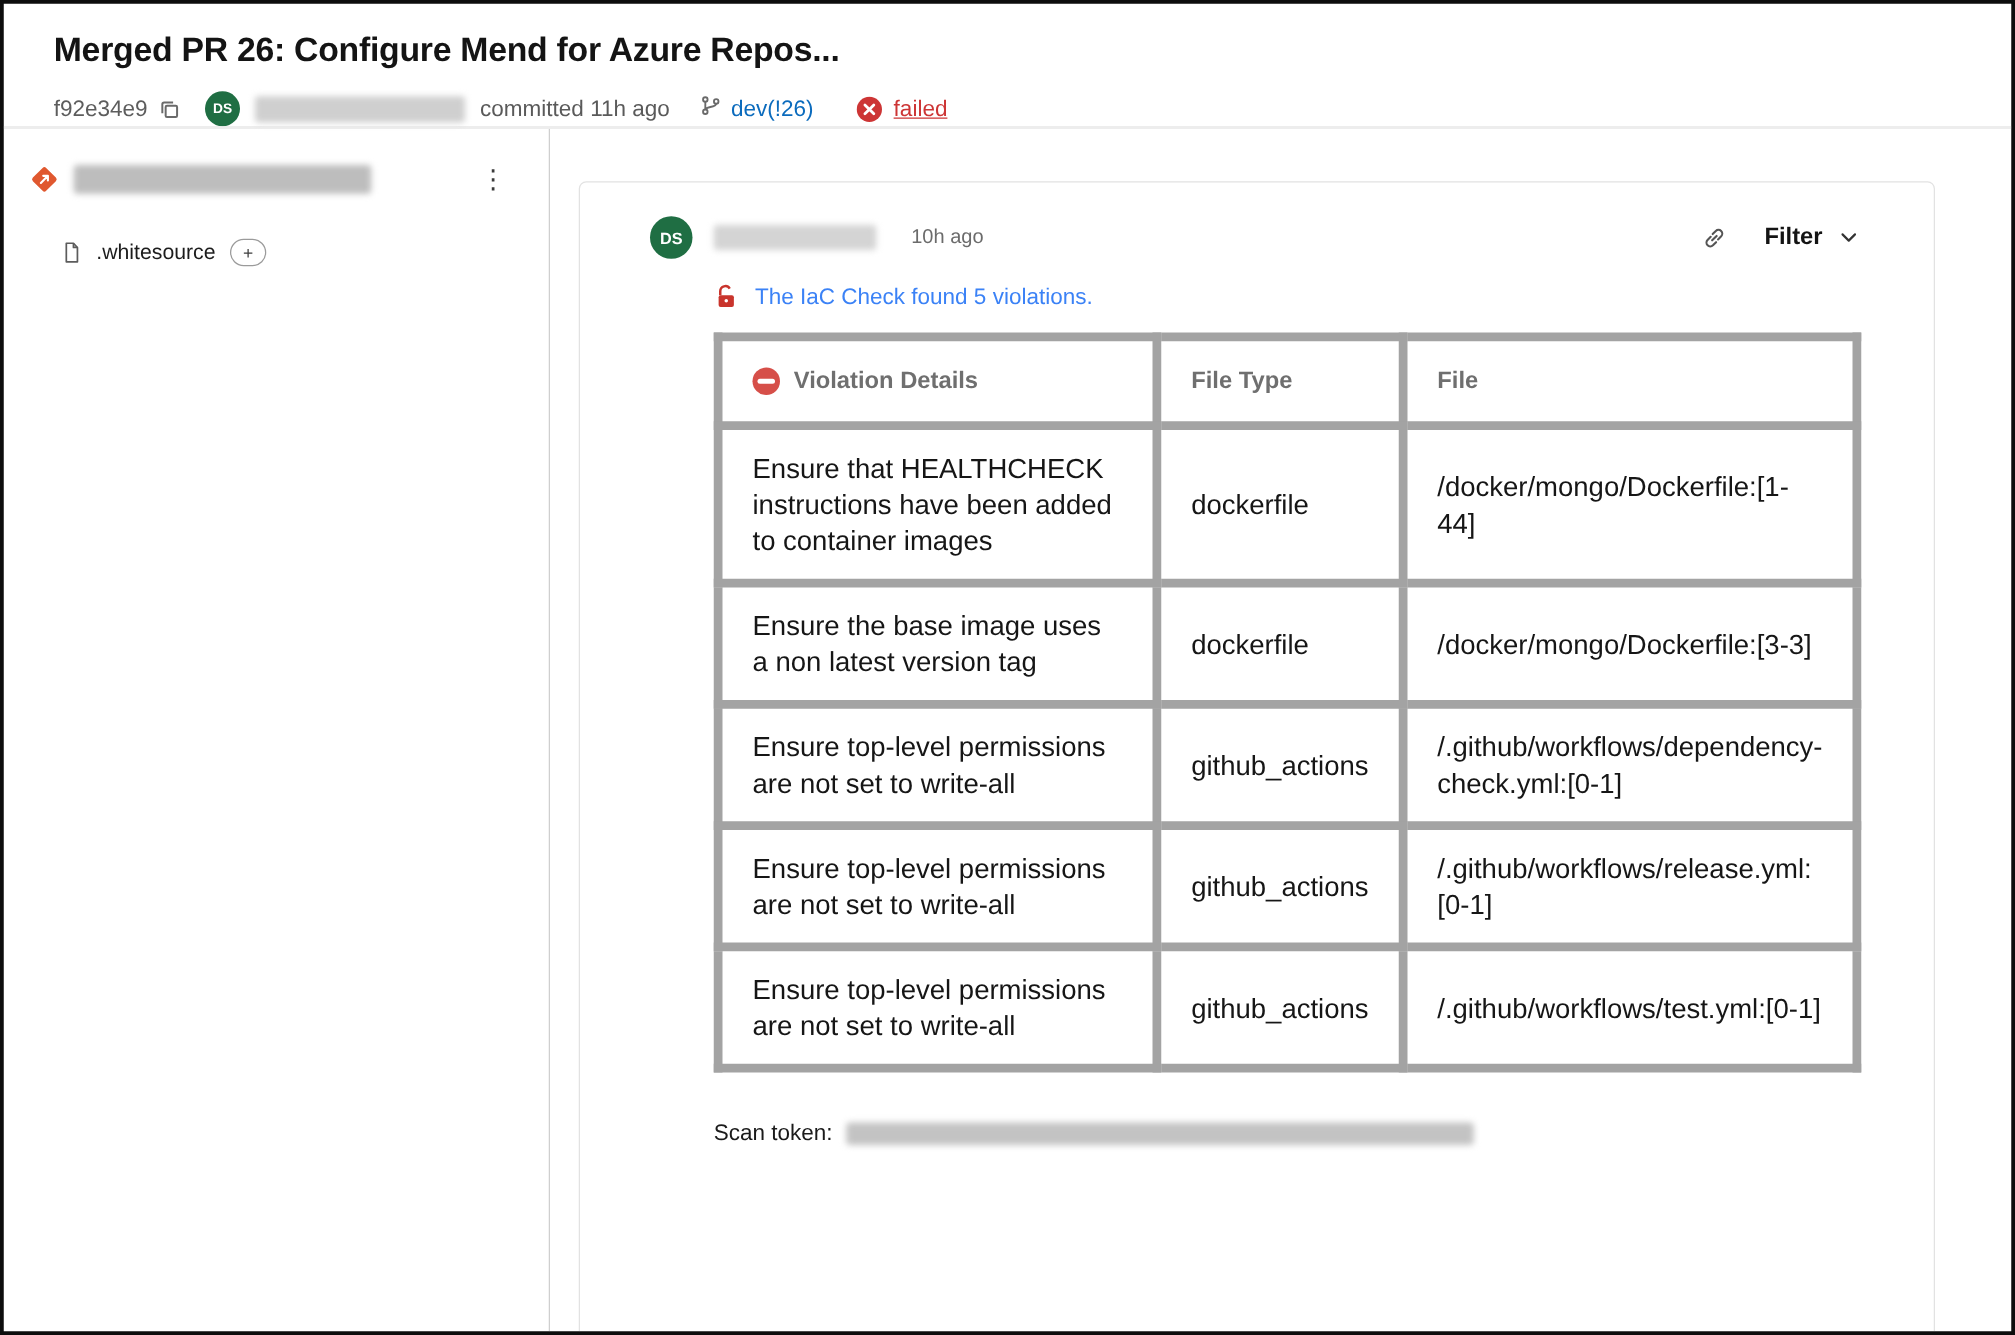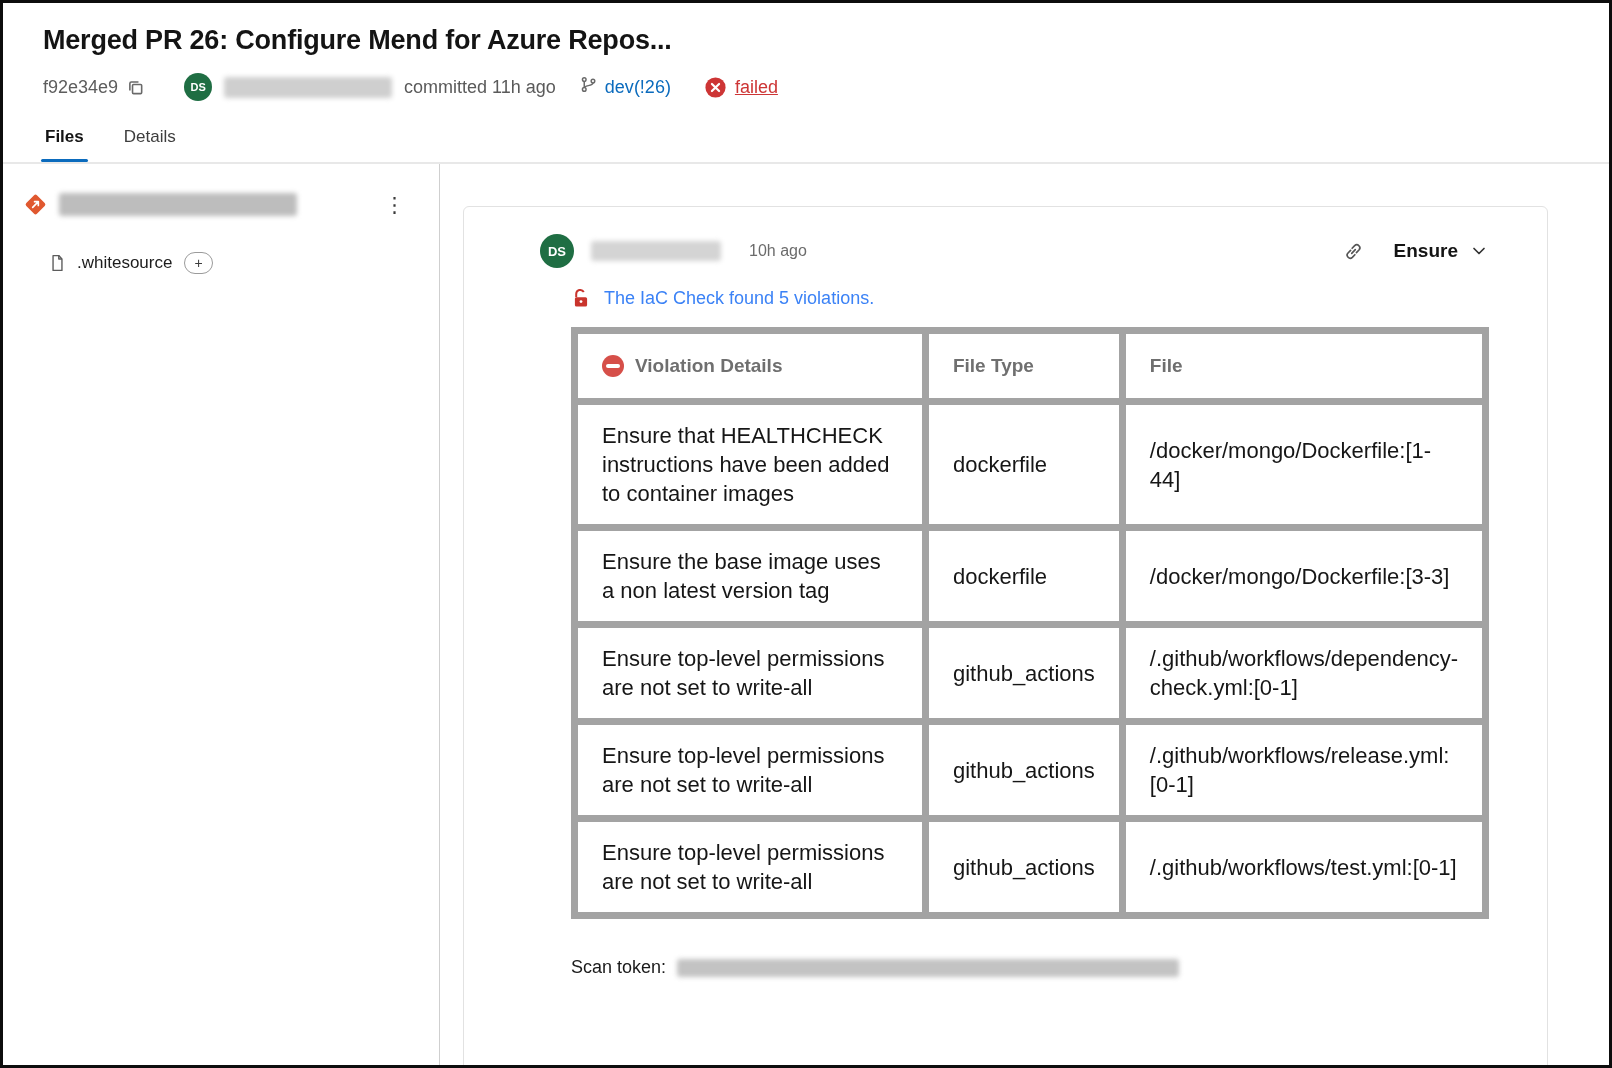--- a/index.html
+++ b/index.html
@@ -19,21 +19,21 @@
   }
 
   
   .hdr{padding:22px 40px 0 40px;flex:0 0 auto;}
   .page-title{margin:0;font-size:27px;font-weight:700;letter-spacing:-.2px;color:#141414;}
   .meta-row{display:flex;align-items:center;margin-top:17px;font-size:18px;color:#5a5a5a;}
   .commit-hash{color:#5d5d5d;}
   .icon-btn{background:none;border:none;padding:0;display:inline-flex;align-items:center;cursor:pointer;}
   .copy-icon{margin-left:9px;margin-right:20px;}
   .avatar{width:28px;height:28px;border-radius:50%;background:var(--avatar-green);color:#fff;
-    display:inline-flex;align-items:center;justify-content:center;font-size:11px;font-weight:700;flex:0 0 auto;margin-left:20px;}
+    display:inline-flex;align-items:center;justify-content:center;font-size:11px;font-weight:700;flex:0 0 auto;}
   .blur{background:#c7c7c7;border-radius:3px;filter:blur(2.5px);display:inline-block;}
   .blur-name-header{width:168px;height:21px;background:#cfcfcf;margin:0 12px;}
   .branch-icon{margin-left:24px;margin-right:8px;}
   a.link{color:var(--link-blue);text-decoration:none;}
   .pr-link{margin-left:0;}
   .fail-group{display:flex;align-items:center;margin-left:34px;}
   .fail-link{color:var(--fail-red);text-decoration:underline;margin-left:9px;text-align:center;}
   .tabs{display:flex;gap:36px;margin-top:26px;font-size:17px;}
   .tab{padding:0 2px 15px 2px;cursor:pointer;position:relative;color:#3d3d3d;}
   .tab.active{font-weight:600;color:#141414;}
@@ -124,24 +124,20 @@
 
       <span class="fail-group">
         <svg width="21" height="21" viewBox="0 0 20 20">
           <circle cx="10" cy="10" r="9.6" fill="#cd3535"></circle>
           <path d="M6.6 6.6l6.8 6.8M13.4 6.6l-6.8 6.8" stroke="#fff" stroke-width="2.1" stroke-linecap="round"></path>
         </svg>
         <a class="fail-link" href="#">failed</a>
       </span>
     </div>
 
-    <nav class="tabs">
-      <div class="tab active">Files</div>
-      <div class="tab">Details</div>
-    </nav>
   </header>
 
   <div class="h-divider"></div>
 
 
   <div class="h-divider"></div>
 
   <div class="content">
 
     <aside class="tree">
@@ -177,21 +173,21 @@
 
           <button class="icon-btn link-icon-btn">
             <svg width="21" height="21" viewBox="0 0 20 20">
               <path d="M8.3 11.7l3.4-3.4" fill="none" stroke="#555" stroke-width="1.6" stroke-linecap="round"></path>
               <path d="M7.2 9l-2.4 2.4a2.9 2.9 0 0 0 4.1 4.1l2.4-2.4" fill="none" stroke="#555" stroke-width="1.6" stroke-linecap="round"></path>
               <path d="M8.7 6.9l2.4-2.4a2.9 2.9 0 0 1 4.1 4.1L12.8 11" fill="none" stroke="#555" stroke-width="1.6" stroke-linecap="round"></path>
             </svg>
           </button>
 
           <button class="status-dd">
-            <span>Ensure</span>
+            <span>Filter</span>
             <svg width="16" height="16" viewBox="0 0 16 16">
               <path d="M3 5.5l5 5 5-5" fill="none" stroke="#333" stroke-width="1.7" stroke-linecap="round" stroke-linejoin="round"></path>
             </svg>
           </button>
         </div>
 
         <div class="comment-body">
 
           <div class="msg-row">
             <svg width="20" height="21" viewBox="0 0 20 21">

